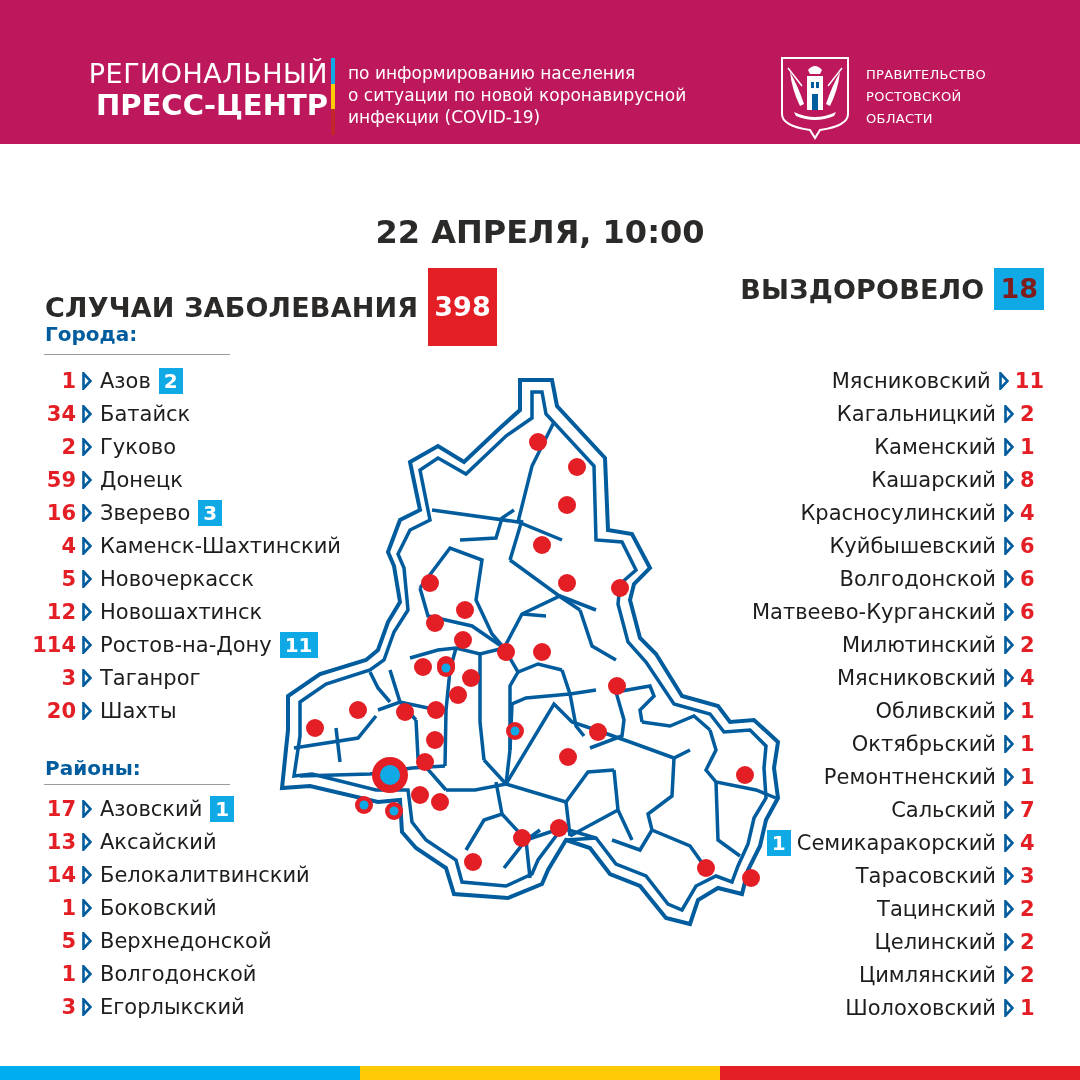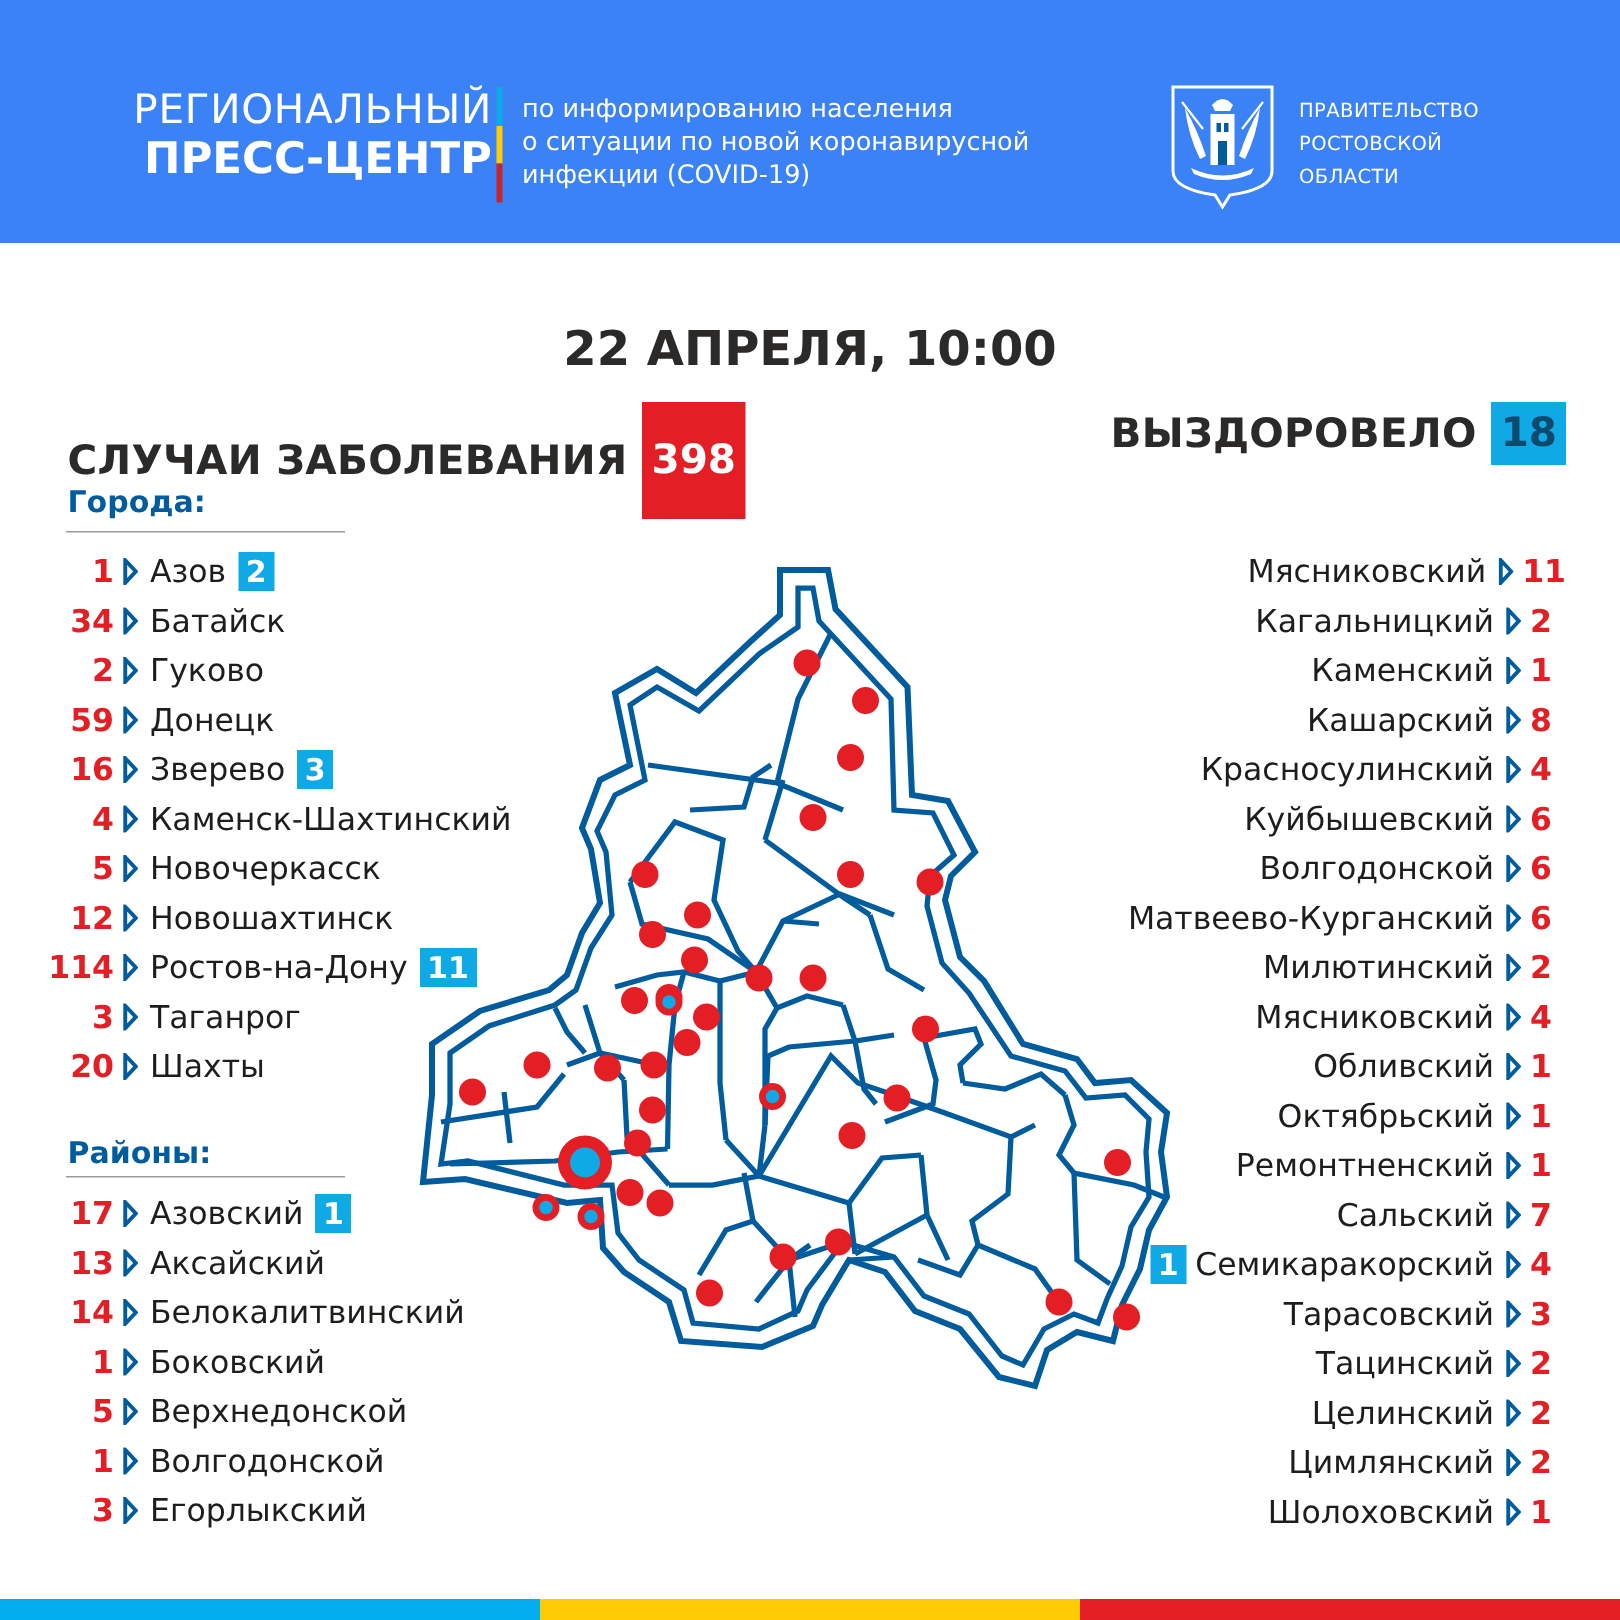--- a/index.html
+++ b/index.html
@@ -1,38 +1,38 @@
 <!DOCTYPE html>
 <html><head>
 <meta charset="utf-8">
 <style>
   * { box-sizing: border-box; margin: 0; padding: 0; }
   html, body { width: 1080px; height: 1080px; background: #ffffff; overflow: hidden; }
   body { position: relative; font-family: "DejaVu Sans", "Liberation Sans", sans-serif; color: #1d1d1b; }
 
   
-  .header { position: absolute; left: 0; top: 0; width: 1080px; height: 162px; background: #3b82f6; }
+  .header { position: absolute; left: 0; top: 0; width: 1080px; height: 144px; background: #be185d; }
   .press-title { position: absolute; right: 752px; top: 60px; text-align: right; color: #fff; line-height: 1; }
   .press-title .l1 { font-size: 27px; letter-spacing: 0.5px; white-space: nowrap; }
   .press-title .l2 { font-size: 29px; font-weight: bold; margin-top: 4px; white-space: nowrap; }
   .tricolor { position: absolute; left: 331px; top: 58px; width: 4px; height: 77px; }
   .tricolor .c { height: 33.33%; }
   .subtitle { position: absolute; left: 348px; top: 62px; color: #fff; font-size: 17px; line-height: 22px; white-space: nowrap; }
   .emblem { position: absolute; left: 780px; top: 56px; width: 70px; height: 84px; }
   .gov { position: absolute; left: 866px; top: 64px; color: #fff; font-size: 13px; line-height: 22px; letter-spacing: 0.3px; white-space: nowrap; }
 
   
   .date { position: absolute; left: 0; width: 1080px; top: 213px; text-align: center; font-size: 32px; font-weight: bold; color: #2b2a29; }
 
   
   .totals-left { position: absolute; left: 45px; top: 268px; display: flex; align-items: center; }
   .totals-right { position: absolute; right: 36px; top: 268px; display: flex; align-items: center; }
   .totals-label { font-size: 27px; font-weight: bold; color: #2b2a29; white-space: nowrap; letter-spacing: 0.2px; }
   .badge-red { background: #e31e24; color: #fff; font-weight: bold; font-size: 27px; padding: 20px 6px; margin-left: 10px; line-height: 38px; }
-  .badge-blue { background: #0fa9e6; color: #0c4a6e; font-weight: bold; font-size: 27px; padding: 2px 6px; margin-left: 10px; line-height: 38px; }
+  .badge-blue { background: #0fa9e6; color: #7f1d1d; font-weight: bold; font-size: 27px; padding: 2px 6px; margin-left: 10px; line-height: 38px; }
 
   
   .section-h { position: absolute; left: 45px; color: #015c9e; font-size: 20px; font-weight: bold; }
   .section-rule { position: absolute; left: 44px; width: 186px; height: 1px; background: #9b9b9b; }
 
   
   .list-left { position: absolute; left: 0; width: 380px; }
   .row-l { height: 33px; display: flex; align-items: center; position: relative; }
   .row-l .num { width: 76px; text-align: right; color: #e31e24; font-size: 21px; font-weight: bold; }
   .row-l .arrow { width: 10px; height: 18px; margin-left: 6px; margin-right: 8px; }

